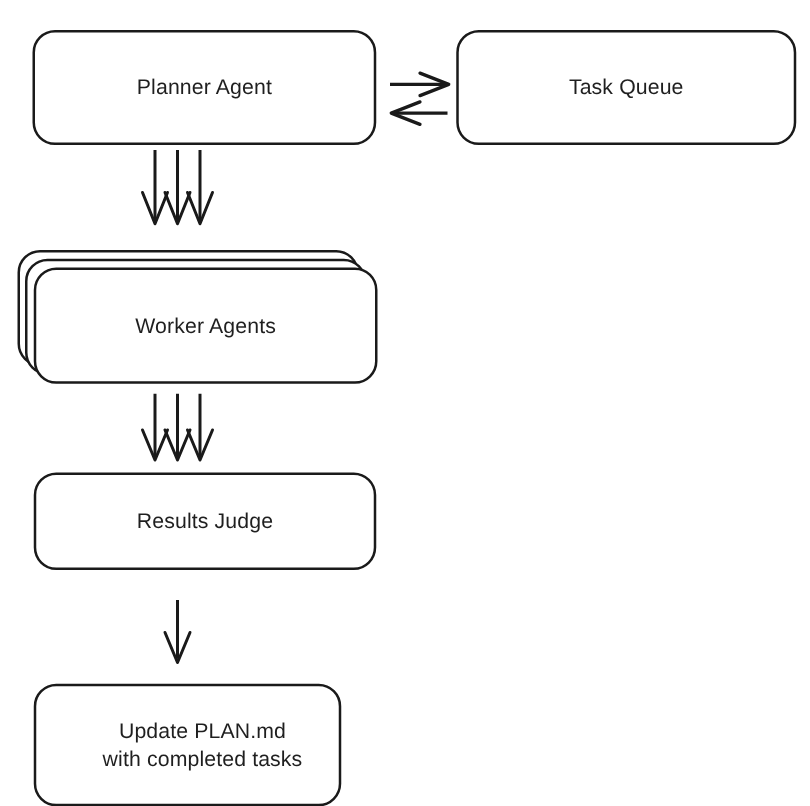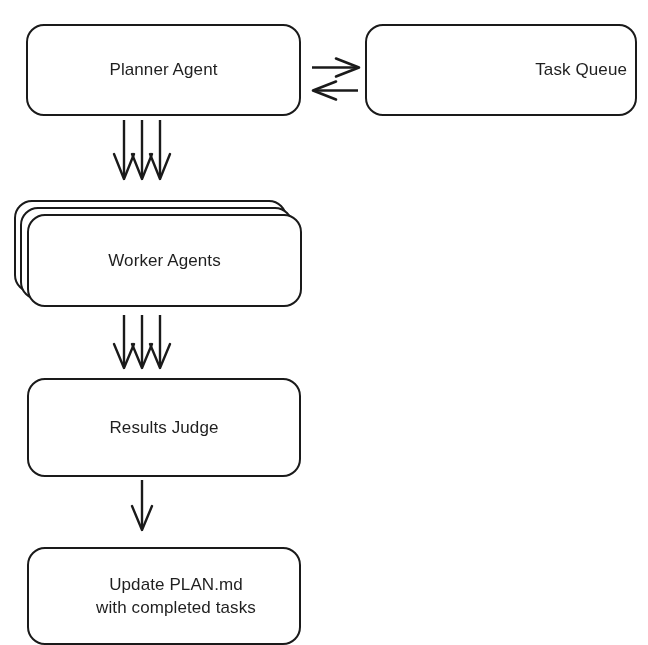--- a/index.html
+++ b/index.html
@@ -52,21 +52,21 @@
     white-space: nowrap;
   }
 
   
   #node-planner {
     left: 26px;  top: 12px;
     width: 275px; height: 92px;
   }
   #node-task-queue {
     left: 365px; top: 12px;
-    width: 272px; height: 92px; text-align: right;
+    width: 272px; height: 92px;
   }
 
   
   .stack-layer {
     position: absolute;
     box-sizing: border-box;
     background: #ffffff;
     border: 2.2px solid #1a1a1a;
     border-radius: 18px;
   }
@@ -82,25 +82,25 @@
   }
   #node-worker {
     left: 27px; top: 202px;
     width: 275px; height: 93px;
     z-index: 3;
     text-align: center;
   }
 
   #node-results {
     left: 27px; top: 366px;
-    width: 274px; height: 99px;
+    width: 274px; height: 78px;
   }
   #node-update {
     left: 27px; top: 535px;
-    width: 274px; height: 98px; padding-left: 24px;
+    width: 246px; height: 98px; padding-left: 24px;
   }
 
   
   #arrow-layer {
     position: absolute;
     left: 0; top: 0;
     width: 648px; height: 645px;
     z-index: 4;
     pointer-events: none;
   }

